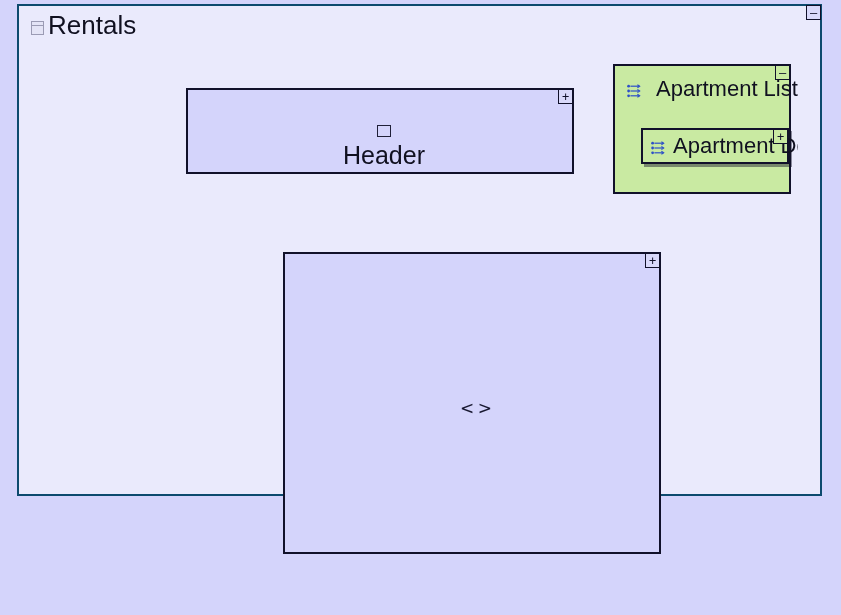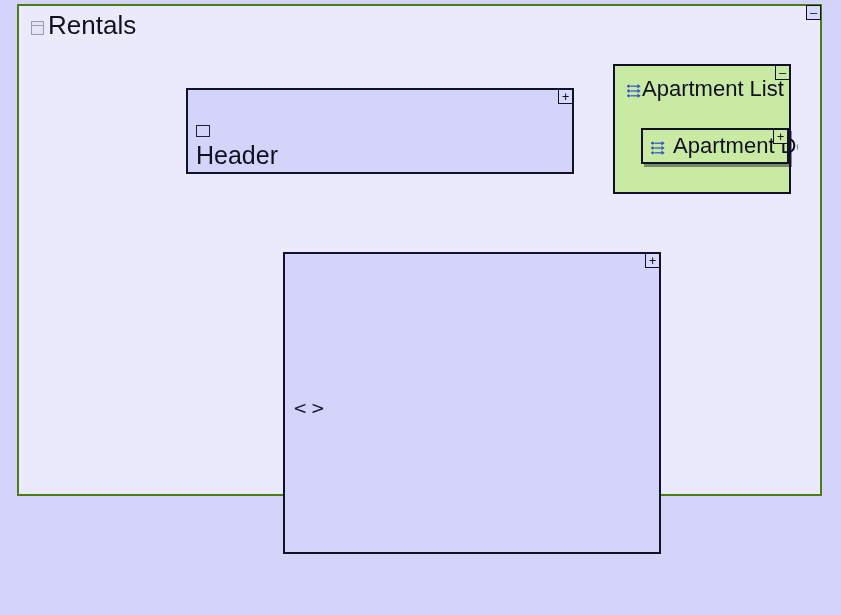--- a/index.html
+++ b/index.html
@@ -21,21 +21,21 @@
   }
 
   
   .root-frame {
     position: absolute;
     left: 17px;
     top: 4px;
     width: 805px;
     height: 492px;
     background: #eaeafc;
-    border: 2px solid #4d7c0f;
+    border: 2px solid #0c4a6e;
     box-sizing: border-box;
   }
 
   .root-title {
     position: absolute;
     left: 12px;
     top: 4px;
     display: flex;
     align-items: center;
     gap: 4px;
@@ -100,20 +100,21 @@
   }
   .node.shadowed {
     box-shadow: 3px 3px 0 0 rgba(20,20,40,0.45);
   }
 
   
   .node-center {
     position: absolute;
     left: 0;
     right: 0;
+    text-align: center;
     padding-left: 8px;
   }
   .node-glyph {
     font-size: 17px;
     line-height: 18px;
     color: #181830;
     font-family: "DejaVu Sans", sans-serif;
   }
   .node-glyph.square {
     display: inline-block;
@@ -129,21 +130,21 @@
     color: #101020;
   }
 
   
   .node-title-row {
     position: absolute;
     left: 12px;
     top: 10px;
     display: flex;
     align-items: center;
-    gap: 1px;
+    gap: 15px;
     white-space: nowrap;
   }
   .node-title-label {
     font-size: 22px;
     line-height: 26px;
     color: #101020;
   }
 
   
   .flow-icon {

